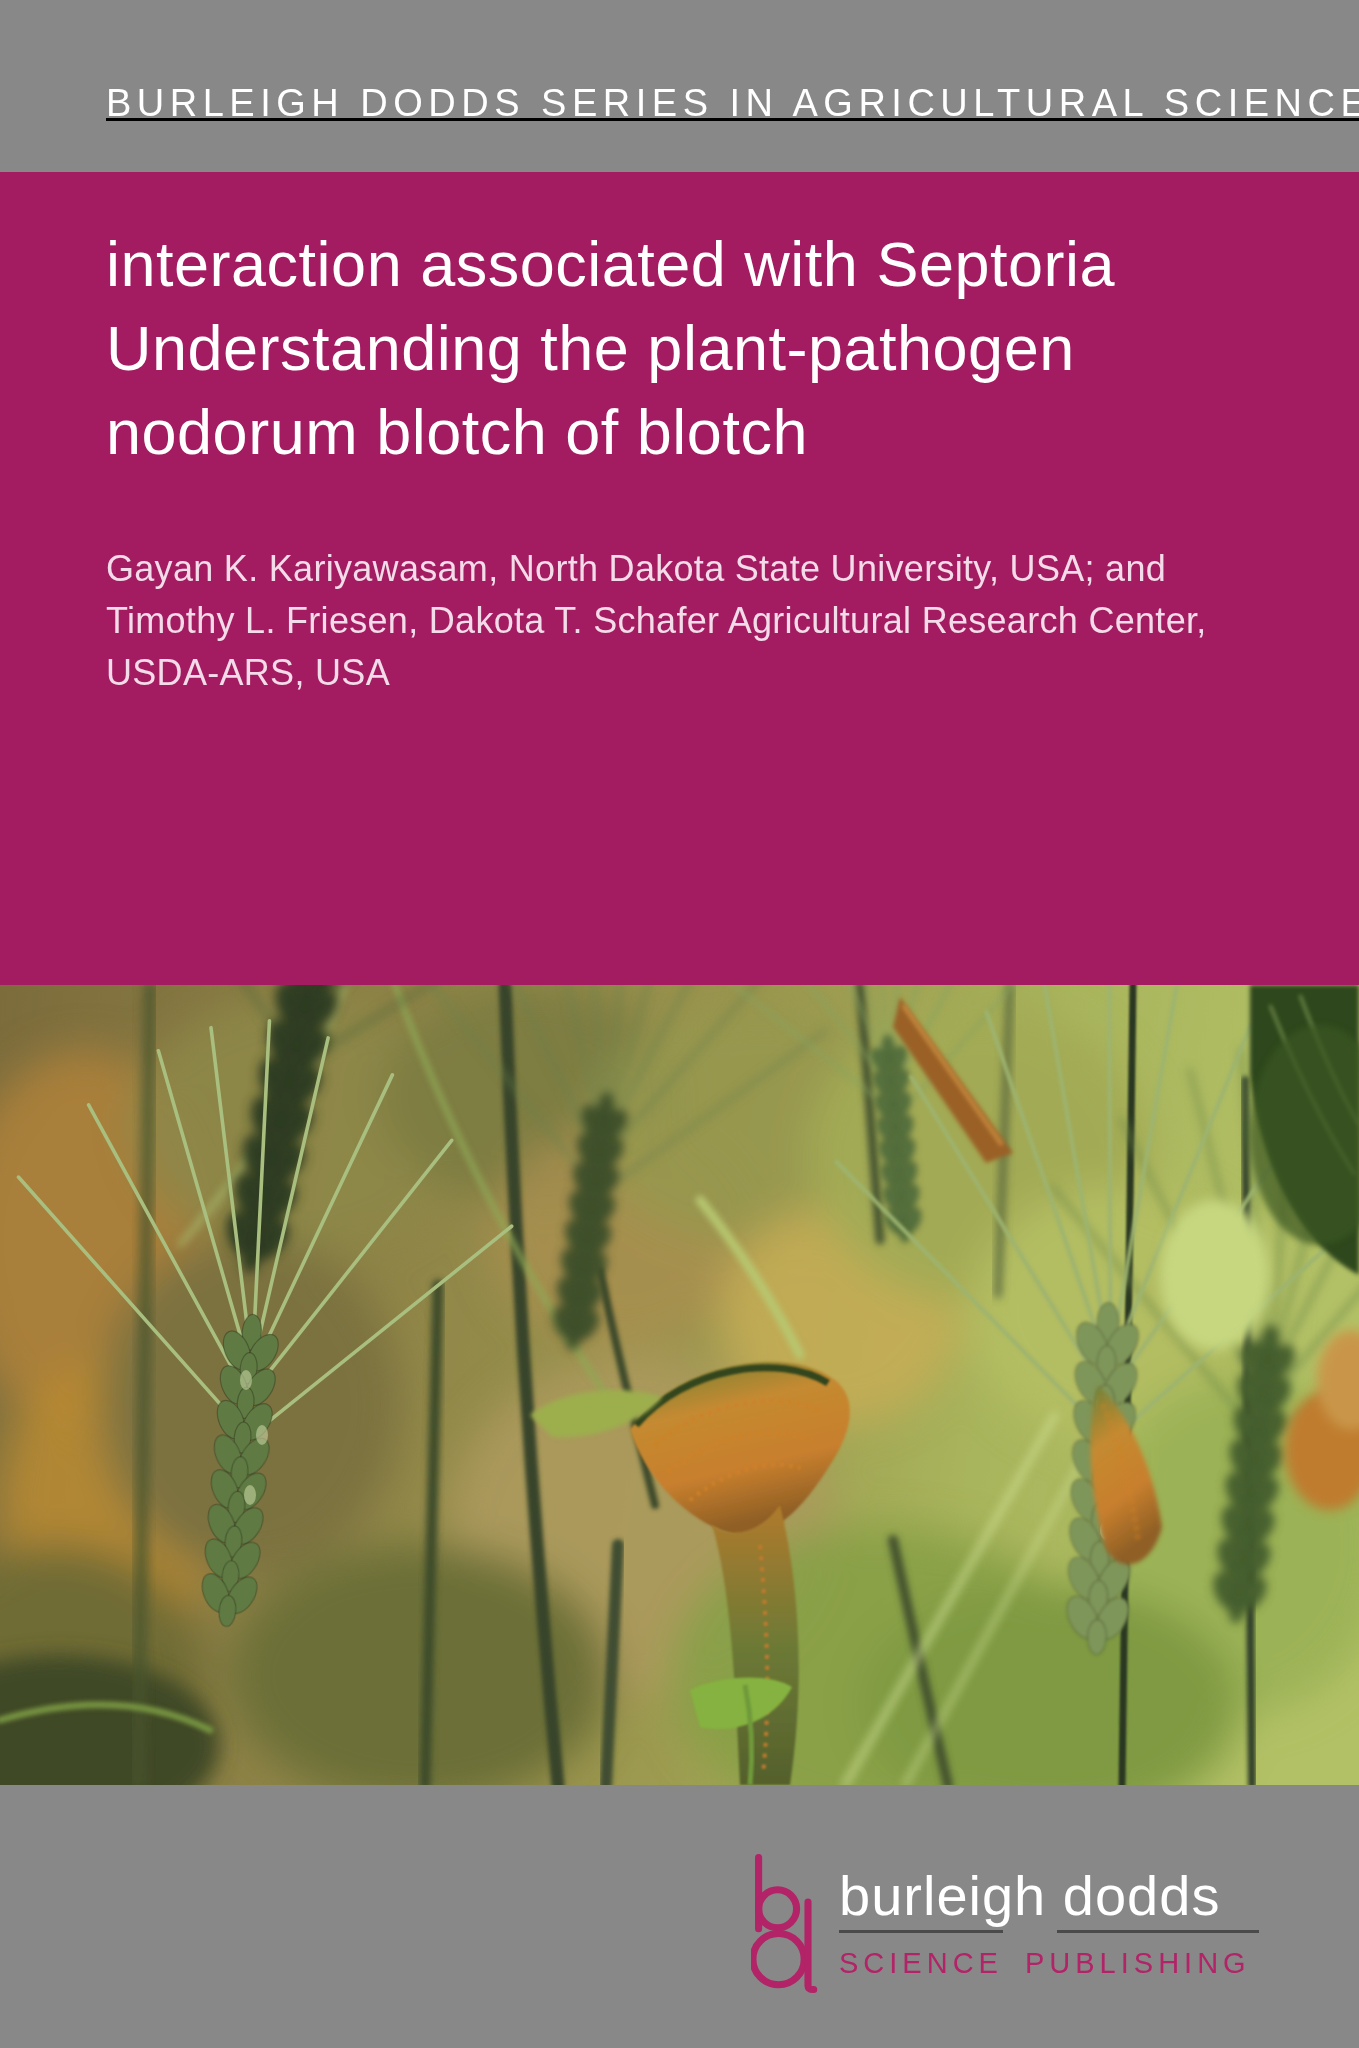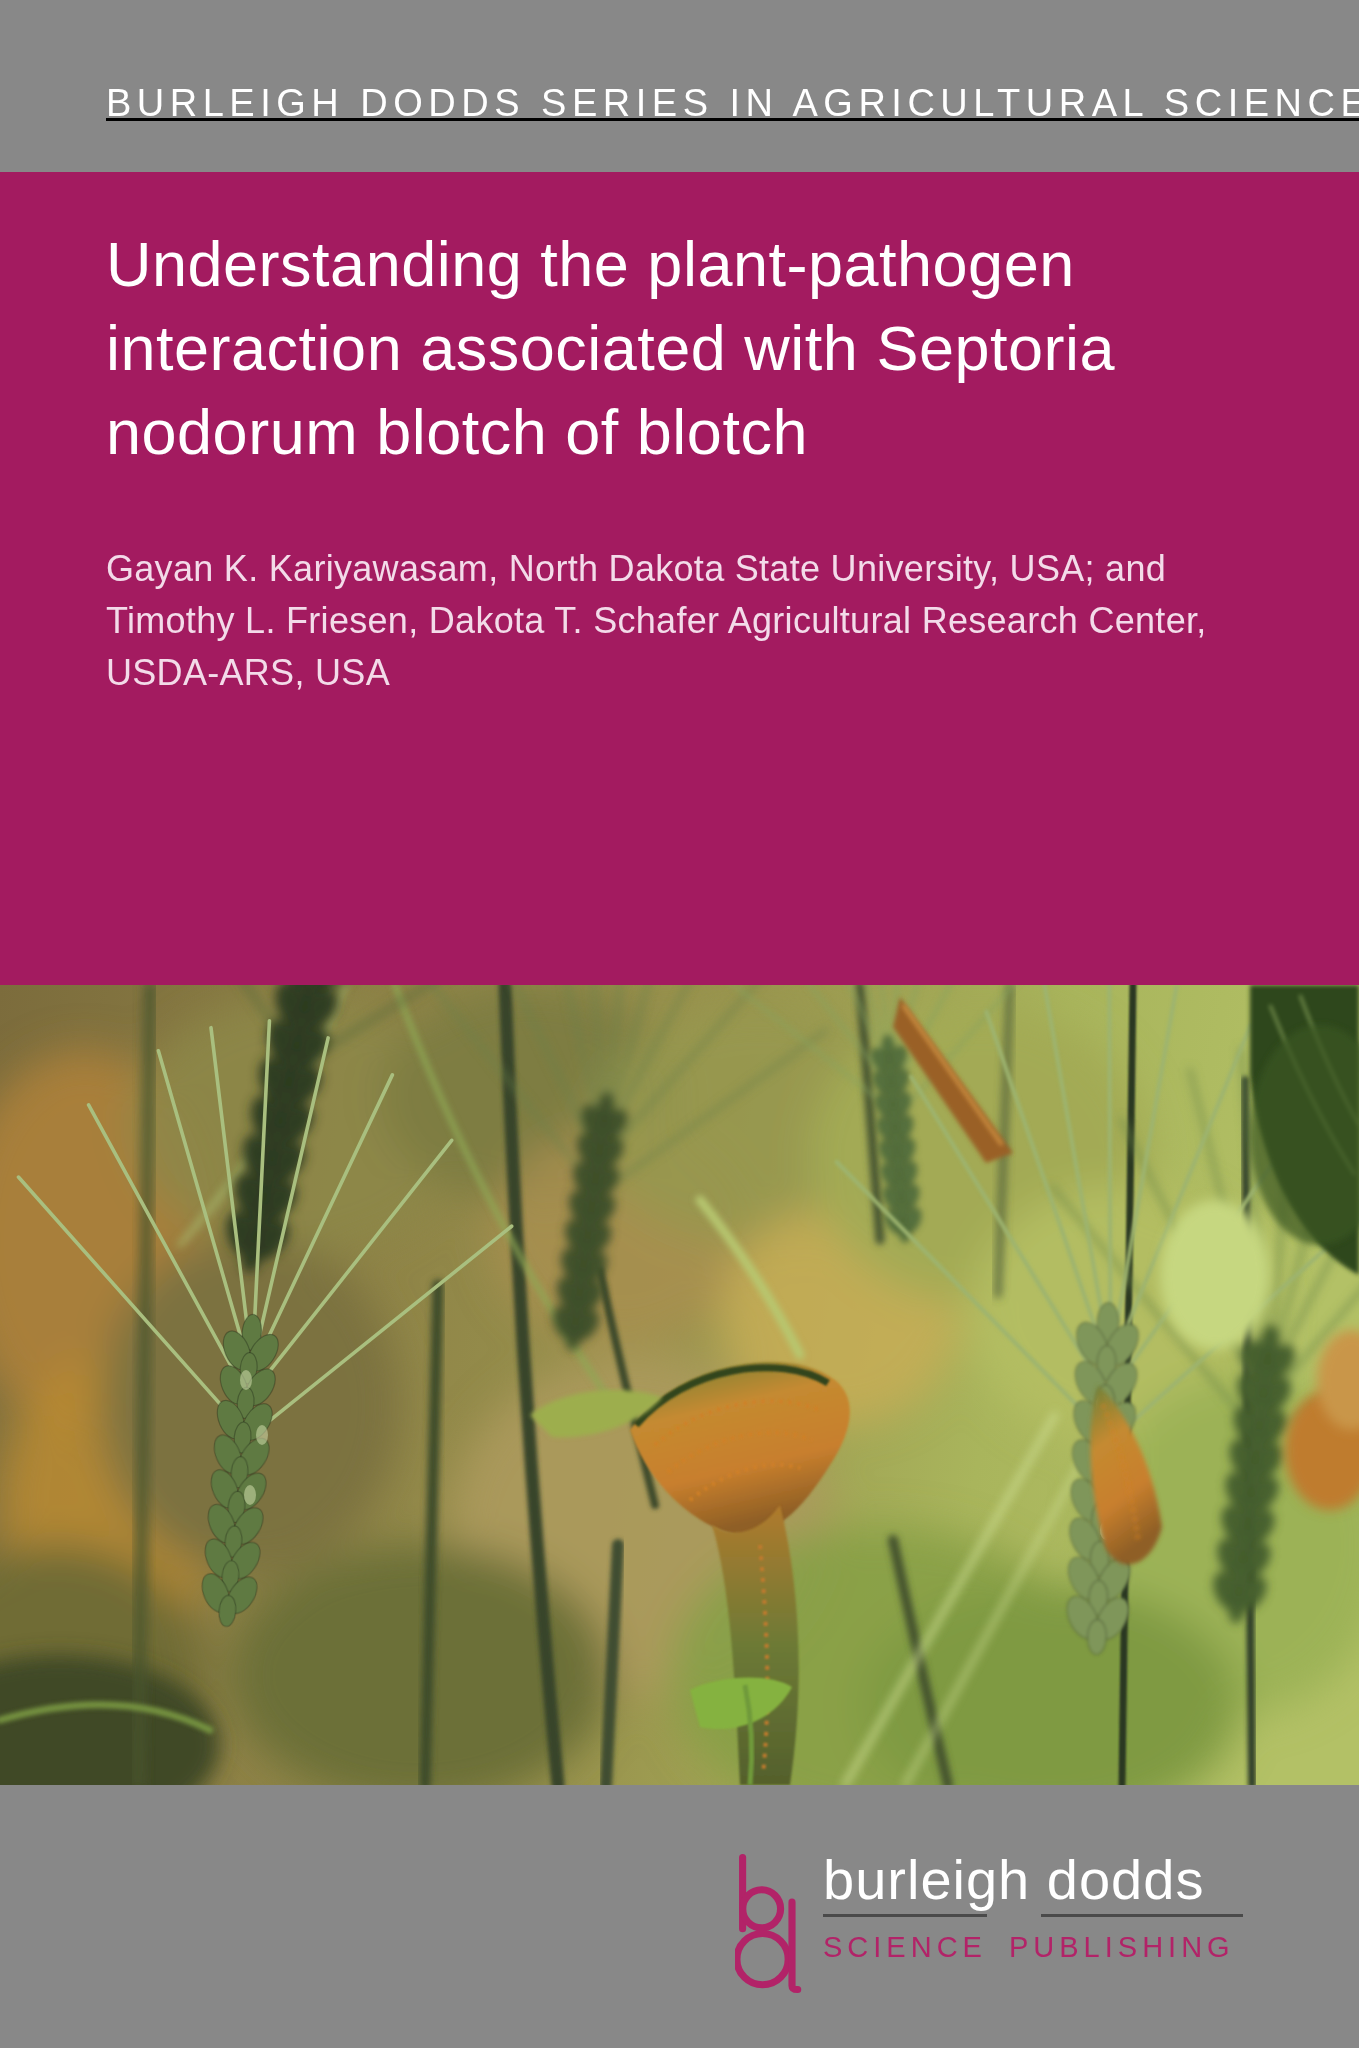--- a/index.html
+++ b/index.html
@@ -25,43 +25,43 @@
   .authors{margin-top:69px;}
   .author-line{display:block;color:var(--author_text);font-size:36px;line-height:52px;font-weight:300;
     letter-spacing:0.3px;white-space:nowrap;}
 
   
   .photo{position:absolute;left:0;top:985px;width:1359px;height:800px;overflow:hidden;}
   .photo svg{display:block;width:100%;height:100%;}
 
   
   .band-bottom{position:absolute;left:0;top:1785px;width:1359px;height:263px;background:var(--band_gray);}
-  .logo{position:absolute;right:116px;top:64px;display:flex;align-items:flex-start;}
+  .logo{position:absolute;right:100px;top:64px;display:flex;align-items:center;}
   .monogram{width:76px;height:142px;margin-right:12px;margin-top:4px;flex:none;}
   .wordmark{width:420px;}
   .publisher-name{color:var(--white);font-size:56px;line-height:62px;font-weight:300;letter-spacing:1px;white-space:nowrap;}
   .rule{display:flex;margin-top:3px;height:3px;}
   .rule .seg1{width:39%;background:var(--underline_gray);height:3px;}
   .rule .gap{width:13%;}
   .rule .seg2{width:48%;background:var(--underline_gray);height:3px;}
   .tagline{margin-top:14px;color:var(--logo_magenta);font-size:29px;font-weight:400;letter-spacing:5px;word-spacing:9px;white-space:nowrap;}
 </style>
 </head>
 <body>
 
 <div class="cover">
 
   <header class="band-top">
     <span class="series-text">BURLEIGH DODDS SERIES IN AGRICULTURAL SCIENCE</span>
   </header>
 
   <section class="body-block">
     <h1>
+      <span class="title-line">interaction associated with Septoria</span>
       <span class="title-line">Understanding the plant-pathogen</span>
-      <span class="title-line">interaction associated with Septoria</span>
       <span class="title-line">nodorum blotch of blotch</span>
     </h1>
     <p class="authors">
       <span class="author-line">Gayan K. Kariyawasam, North Dakota State University, USA; and</span>
       <span class="author-line">Timothy L. Friesen, Dakota T. Schafer Agricultural Research Center,</span>
       <span class="author-line">USDA-ARS, USA</span>
     </p>
   </section>
 
   <figure class="photo" role="img" aria-label="Close-up photo of a wheat field with green wheat ears and rust-orange diseased curling leaves">

